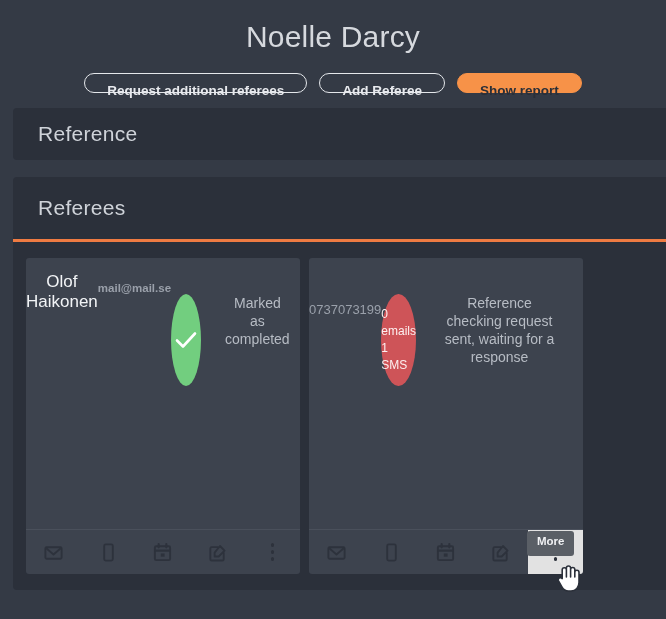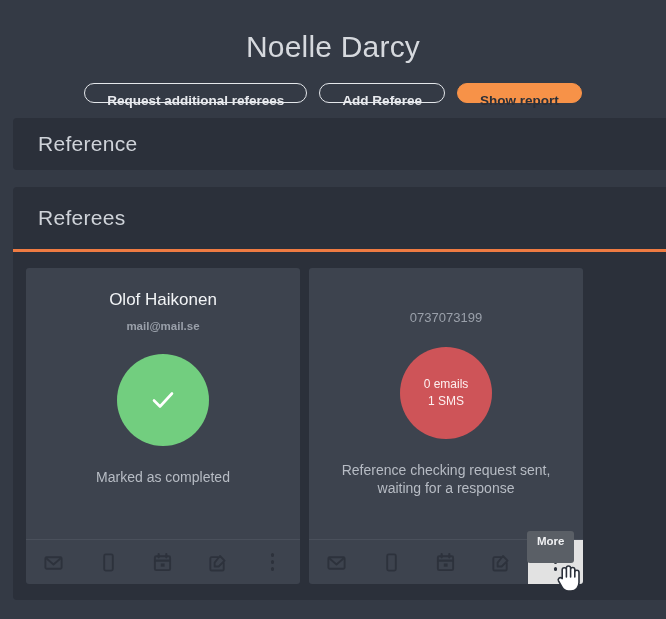--- a/index.html
+++ b/index.html
@@ -12,21 +12,21 @@
 
   body {
     background: #343a45;
     font-family: "Liberation Sans", sans-serif;
     color: #d4d7dc;
     position: relative;
   }
 
   
   .header {
-    padding-top: 24px;
+    padding-top: 14px;
     text-align: center;
   }
 
   .candidate-name {
     font-size: 30px;
     font-weight: 300;
     color: #d6d9de;
     letter-spacing: 0.2px;
     line-height: 46px;
   }
@@ -120,23 +120,22 @@
     height: 316px;
     display: flex;
     flex-direction: column;
     position: relative;
     overflow: hidden;
   }
 
   .card-body {
     flex: 1;
     display: flex;
-    flex-direction: column;
-    align-items: center;
-    padding-top: 22px;
+    flex-direction: row;
+    padding-top: 14px;
     position: relative;
   }
 
   .card-name {
     font-size: 17px;
     color: #f2f4f6;
     font-weight: normal;
     text-align: center;
   }
 
@@ -144,21 +143,21 @@
     font-size: 11.5px;
     font-weight: bold;
     color: #9aa0aa;
     margin-top: 10px;
     text-align: center;
   }
 
   .card-contact.phone {
     font-weight: normal;
     font-size: 13px;
-    margin-top: 20px;
+    margin-top: 30px;
     color: #9aa0aa;
   }
 
   .status-circle {
     width: 92px;
     height: 92px;
     border-radius: 50%;
     display: flex;
     flex-direction: column;
     align-items: center;
@@ -227,21 +226,21 @@
     background: #2d323c;
   }
 
   
   .tooltip {
     position: absolute;
     background: #5a5f66;
     color: #f0f1f3;
     font-size: 11.5px;
     font-weight: bold;
-    padding: 4px 10px 16px;
+    padding: 4px 10px 9px;
     border-radius: 3px;
     left: 527px;
     top: 531px;
     z-index: 30;
     pointer-events: none;
   }
 
   
   .cursor {
     position: absolute;

